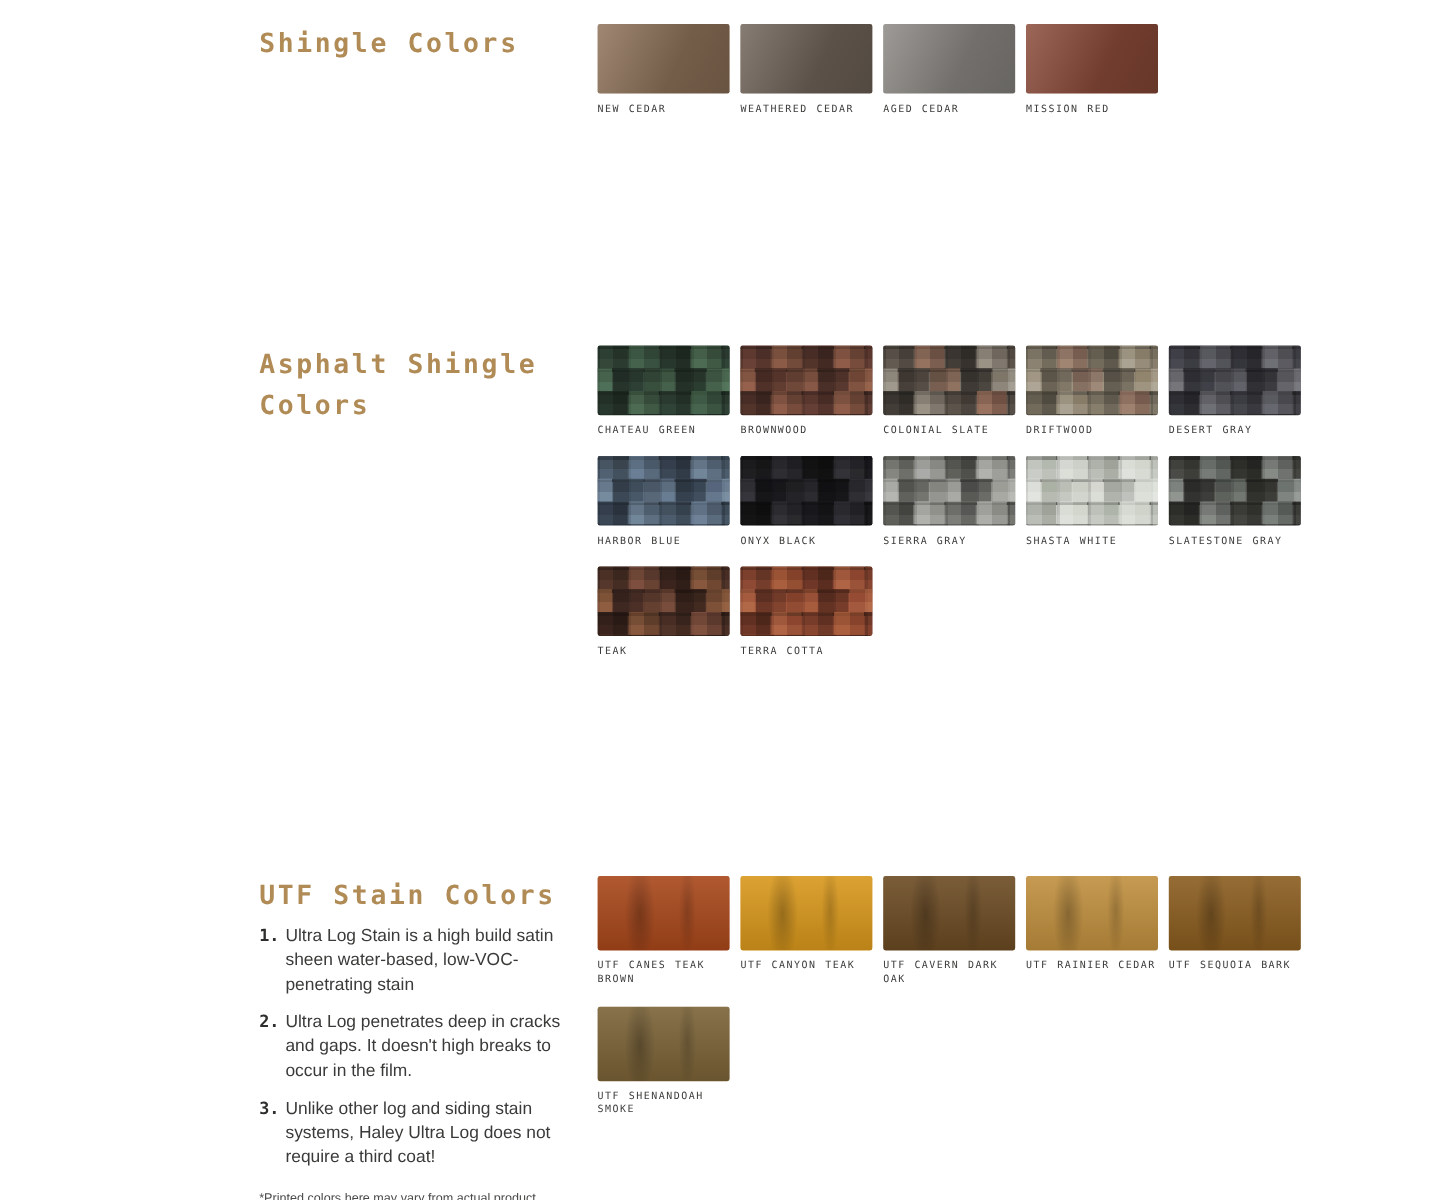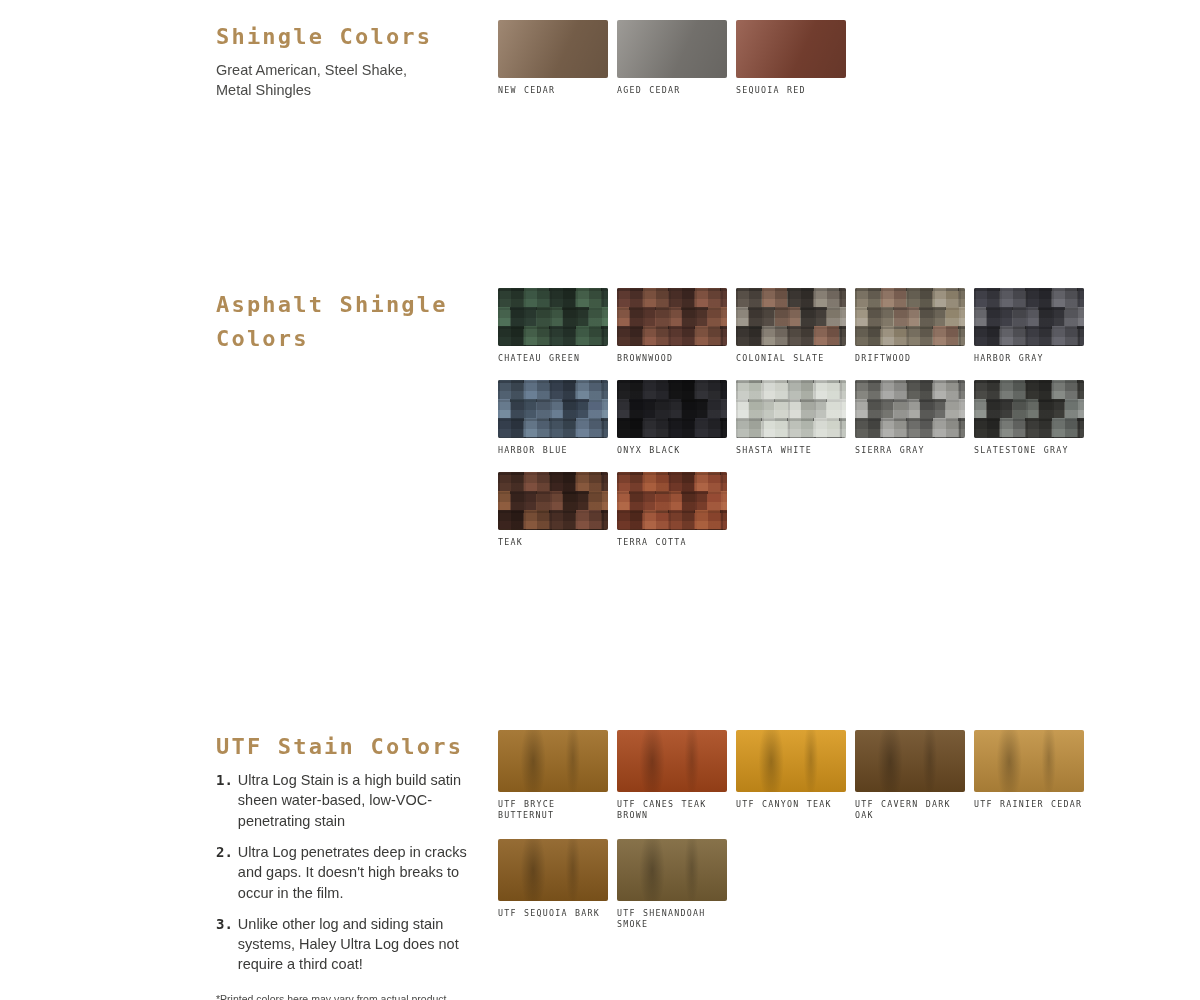--- a/index.html
+++ b/index.html
@@ -154,36 +154,38 @@
   }
 </style>
 </head>
 <body>
 
 <div class="page">
 
   <div class="section" id="sec-shingle">
     <div class="left-col">
       <div class="heading">Shingle Colors</div>
-      <div class="subtitle">Great American, Steel Shake,
-Metal Shingles</div>
     </div>
     <div class="right-col">
       <div class="grid" id="grid-shingle">
           <div class="cell">
             <div class="sw metal" style="background: rgb(141, 113, 88);"></div>
             <div class="label">NEW CEDAR</div>
           </div>
           <div class="cell">
+            <div class="sw metal" style="background: rgb(111, 99, 88);"></div>
+            <div class="label">WEATHERED CEDAR</div>
+          </div>
+          <div class="cell">
             <div class="sw metal" style="background: rgb(139, 136, 131);"></div>
             <div class="label">AGED CEDAR</div>
           </div>
           <div class="cell">
             <div class="sw metal" style="background: rgb(138, 74, 56);"></div>
-            <div class="label">SEQUOIA RED</div>
+            <div class="label">MISSION RED</div>
           </div>
         </div>
     </div>
   </div>
 
   <div class="section" id="sec-asphalt">
     <div class="left-col">
       <div class="heading">Asphalt Shingle
 Colors</div>
     </div>
@@ -290,21 +292,21 @@
                 <div class="tab" style="left: 39px; top: 19px; width: 25px; background: rgb(90, 90, 98); opacity: 0.55;"></div>
                 <div class="tab" style="left: 65px; top: 19px; width: 25px; background: rgb(38, 38, 44); opacity: 0.69;"></div>
                 <div class="tab" style="left: 91px; top: 19px; width: 25px; background: rgb(110, 110, 116); opacity: 0.83;"></div>
                 <div class="tab" style="left: 0px; top: 38px; width: 25px; background: rgb(38, 38, 44); opacity: 0.83;"></div>
                 <div class="tab" style="left: 26px; top: 38px; width: 25px; background: rgb(110, 110, 116); opacity: 0.55;"></div>
                 <div class="tab" style="left: 52px; top: 38px; width: 25px; background: rgb(50, 50, 58); opacity: 0.69;"></div>
                 <div class="tab" style="left: 78px; top: 38px; width: 25px; background: rgb(90, 90, 98); opacity: 0.83;"></div>
                 <div class="tab" style="left: 104px; top: 38px; width: 25px; background: rgb(38, 38, 44); opacity: 0.55;"></div>
               </div>
             </div>
-            <div class="label">HARBOR GRAY</div>
+            <div class="label">DESERT GRAY</div>
           </div>
           <div class="cell">
             <div class="sw asphalt" style="background: rgb(82, 98, 114);">
               <div class="tabs">
                 <div class="tab" style="left: 0px; top: 0px; width: 25px; background: rgb(58, 71, 84); opacity: 0.55;"></div>
                 <div class="tab" style="left: 26px; top: 0px; width: 25px; background: rgb(96, 114, 135); opacity: 0.69;"></div>
                 <div class="tab" style="left: 52px; top: 0px; width: 25px; background: rgb(44, 54, 66); opacity: 0.83;"></div>
                 <div class="tab" style="left: 78px; top: 0px; width: 25px; background: rgb(110, 130, 150); opacity: 0.55;"></div>
                 <div class="tab" style="left: 104px; top: 0px; width: 25px; background: rgb(58, 71, 84); opacity: 0.69;"></div>
                 <div class="tab" style="left: -13px; top: 19px; width: 25px; background: rgb(110, 130, 150); opacity: 0.69;"></div>
@@ -337,62 +339,62 @@
                 <div class="tab" style="left: 0px; top: 38px; width: 25px; background: rgb(14, 14, 16); opacity: 0.83;"></div>
                 <div class="tab" style="left: 26px; top: 38px; width: 25px; background: rgb(52, 52, 58); opacity: 0.55;"></div>
                 <div class="tab" style="left: 52px; top: 38px; width: 25px; background: rgb(21, 21, 24); opacity: 0.69;"></div>
                 <div class="tab" style="left: 78px; top: 38px; width: 25px; background: rgb(42, 42, 48); opacity: 0.83;"></div>
                 <div class="tab" style="left: 104px; top: 38px; width: 25px; background: rgb(14, 14, 16); opacity: 0.55;"></div>
               </div>
             </div>
             <div class="label">ONYX BLACK</div>
           </div>
           <div class="cell">
+            <div class="sw asphalt" style="background: rgb(142, 142, 138);">
+              <div class="tabs">
+                <div class="tab" style="left: 0px; top: 0px; width: 25px; background: rgb(92, 92, 88); opacity: 0.55;"></div>
+                <div class="tab" style="left: 26px; top: 0px; width: 25px; background: rgb(160, 160, 156); opacity: 0.69;"></div>
+                <div class="tab" style="left: 52px; top: 0px; width: 25px; background: rgb(70, 70, 66); opacity: 0.83;"></div>
+                <div class="tab" style="left: 78px; top: 0px; width: 25px; background: rgb(178, 178, 174); opacity: 0.55;"></div>
+                <div class="tab" style="left: 104px; top: 0px; width: 25px; background: rgb(92, 92, 88); opacity: 0.69;"></div>
+                <div class="tab" style="left: -13px; top: 19px; width: 25px; background: rgb(178, 178, 174); opacity: 0.69;"></div>
+                <div class="tab" style="left: 13px; top: 19px; width: 25px; background: rgb(92, 92, 88); opacity: 0.83;"></div>
+                <div class="tab" style="left: 39px; top: 19px; width: 25px; background: rgb(160, 160, 156); opacity: 0.55;"></div>
+                <div class="tab" style="left: 65px; top: 19px; width: 25px; background: rgb(70, 70, 66); opacity: 0.69;"></div>
+                <div class="tab" style="left: 91px; top: 19px; width: 25px; background: rgb(178, 178, 174); opacity: 0.83;"></div>
+                <div class="tab" style="left: 0px; top: 38px; width: 25px; background: rgb(70, 70, 66); opacity: 0.83;"></div>
+                <div class="tab" style="left: 26px; top: 38px; width: 25px; background: rgb(178, 178, 174); opacity: 0.55;"></div>
+                <div class="tab" style="left: 52px; top: 38px; width: 25px; background: rgb(92, 92, 88); opacity: 0.69;"></div>
+                <div class="tab" style="left: 78px; top: 38px; width: 25px; background: rgb(160, 160, 156); opacity: 0.83;"></div>
+                <div class="tab" style="left: 104px; top: 38px; width: 25px; background: rgb(70, 70, 66); opacity: 0.55;"></div>
+              </div>
+            </div>
+            <div class="label">SIERRA GRAY</div>
+          </div>
+          <div class="cell">
             <div class="sw asphalt" style="background: rgb(207, 210, 203);">
               <div class="tabs">
                 <div class="tab" style="left: 0px; top: 0px; width: 25px; background: rgb(180, 184, 176); opacity: 0.55;"></div>
                 <div class="tab" style="left: 26px; top: 0px; width: 25px; background: rgb(216, 219, 212); opacity: 0.69;"></div>
                 <div class="tab" style="left: 52px; top: 0px; width: 25px; background: rgb(166, 170, 162); opacity: 0.83;"></div>
                 <div class="tab" style="left: 78px; top: 0px; width: 25px; background: rgb(226, 229, 223); opacity: 0.55;"></div>
                 <div class="tab" style="left: 104px; top: 0px; width: 25px; background: rgb(180, 184, 176); opacity: 0.69;"></div>
                 <div class="tab" style="left: -13px; top: 19px; width: 25px; background: rgb(226, 229, 223); opacity: 0.69;"></div>
                 <div class="tab" style="left: 13px; top: 19px; width: 25px; background: rgb(180, 184, 176); opacity: 0.83;"></div>
                 <div class="tab" style="left: 39px; top: 19px; width: 25px; background: rgb(216, 219, 212); opacity: 0.55;"></div>
                 <div class="tab" style="left: 65px; top: 19px; width: 25px; background: rgb(166, 170, 162); opacity: 0.69;"></div>
                 <div class="tab" style="left: 91px; top: 19px; width: 25px; background: rgb(226, 229, 223); opacity: 0.83;"></div>
                 <div class="tab" style="left: 0px; top: 38px; width: 25px; background: rgb(166, 170, 162); opacity: 0.83;"></div>
                 <div class="tab" style="left: 26px; top: 38px; width: 25px; background: rgb(226, 229, 223); opacity: 0.55;"></div>
                 <div class="tab" style="left: 52px; top: 38px; width: 25px; background: rgb(180, 184, 176); opacity: 0.69;"></div>
                 <div class="tab" style="left: 78px; top: 38px; width: 25px; background: rgb(216, 219, 212); opacity: 0.83;"></div>
                 <div class="tab" style="left: 104px; top: 38px; width: 25px; background: rgb(166, 170, 162); opacity: 0.55;"></div>
               </div>
             </div>
             <div class="label">SHASTA WHITE</div>
-          </div>
-          <div class="cell">
-            <div class="sw asphalt" style="background: rgb(142, 142, 138);">
-              <div class="tabs">
-                <div class="tab" style="left: 0px; top: 0px; width: 25px; background: rgb(92, 92, 88); opacity: 0.55;"></div>
-                <div class="tab" style="left: 26px; top: 0px; width: 25px; background: rgb(160, 160, 156); opacity: 0.69;"></div>
-                <div class="tab" style="left: 52px; top: 0px; width: 25px; background: rgb(70, 70, 66); opacity: 0.83;"></div>
-                <div class="tab" style="left: 78px; top: 0px; width: 25px; background: rgb(178, 178, 174); opacity: 0.55;"></div>
-                <div class="tab" style="left: 104px; top: 0px; width: 25px; background: rgb(92, 92, 88); opacity: 0.69;"></div>
-                <div class="tab" style="left: -13px; top: 19px; width: 25px; background: rgb(178, 178, 174); opacity: 0.69;"></div>
-                <div class="tab" style="left: 13px; top: 19px; width: 25px; background: rgb(92, 92, 88); opacity: 0.83;"></div>
-                <div class="tab" style="left: 39px; top: 19px; width: 25px; background: rgb(160, 160, 156); opacity: 0.55;"></div>
-                <div class="tab" style="left: 65px; top: 19px; width: 25px; background: rgb(70, 70, 66); opacity: 0.69;"></div>
-                <div class="tab" style="left: 91px; top: 19px; width: 25px; background: rgb(178, 178, 174); opacity: 0.83;"></div>
-                <div class="tab" style="left: 0px; top: 38px; width: 25px; background: rgb(70, 70, 66); opacity: 0.83;"></div>
-                <div class="tab" style="left: 26px; top: 38px; width: 25px; background: rgb(178, 178, 174); opacity: 0.55;"></div>
-                <div class="tab" style="left: 52px; top: 38px; width: 25px; background: rgb(92, 92, 88); opacity: 0.69;"></div>
-                <div class="tab" style="left: 78px; top: 38px; width: 25px; background: rgb(160, 160, 156); opacity: 0.83;"></div>
-                <div class="tab" style="left: 104px; top: 38px; width: 25px; background: rgb(70, 70, 66); opacity: 0.55;"></div>
-              </div>
-            </div>
-            <div class="label">SIERRA GRAY</div>
           </div>
           <div class="cell">
             <div class="sw asphalt" style="background: rgb(84, 84, 80);">
               <div class="tabs">
                 <div class="tab" style="left: 0px; top: 0px; width: 25px; background: rgb(46, 46, 44); opacity: 0.55;"></div>
                 <div class="tab" style="left: 26px; top: 0px; width: 25px; background: rgb(110, 116, 112); opacity: 0.69;"></div>
                 <div class="tab" style="left: 52px; top: 0px; width: 25px; background: rgb(36, 36, 34); opacity: 0.83;"></div>
                 <div class="tab" style="left: 78px; top: 0px; width: 25px; background: rgb(142, 148, 144); opacity: 0.55;"></div>
                 <div class="tab" style="left: 104px; top: 0px; width: 25px; background: rgb(46, 46, 44); opacity: 0.69;"></div>
                 <div class="tab" style="left: -13px; top: 19px; width: 25px; background: rgb(142, 148, 144); opacity: 0.69;"></div>
@@ -472,24 +474,20 @@
           <li>
             <span class="li-num">3.</span>
             <span class="li-text">Unlike other log and siding stain systems, Haley Ultra Log does not require a third coat!</span>
           </li>
         </ul>
       <div class="footnote">*Printed colors here may vary from actual product colors</div>
     </div>
     <div class="right-col">
       <div class="grid" id="grid-utf">
           <div class="cell utf">
-            <div class="sw wood utf-sw" style="background: rgb(157, 107, 34);"></div>
-            <div class="label">UTF BRYCE BUTTERNUT</div>
-          </div>
-          <div class="cell utf">
             <div class="sw wood utf-sw" style="background: rgb(168, 71, 26);"></div>
             <div class="label">UTF CANES TEAK BROWN</div>
           </div>
           <div class="cell utf">
             <div class="sw wood utf-sw" style="background: rgb(216, 151, 27);"></div>
             <div class="label">UTF CANYON TEAK</div>
           </div>
           <div class="cell utf">
             <div class="sw wood utf-sw" style="background: rgb(107, 74, 34);"></div>
             <div class="label">UTF CAVERN DARK OAK</div>

